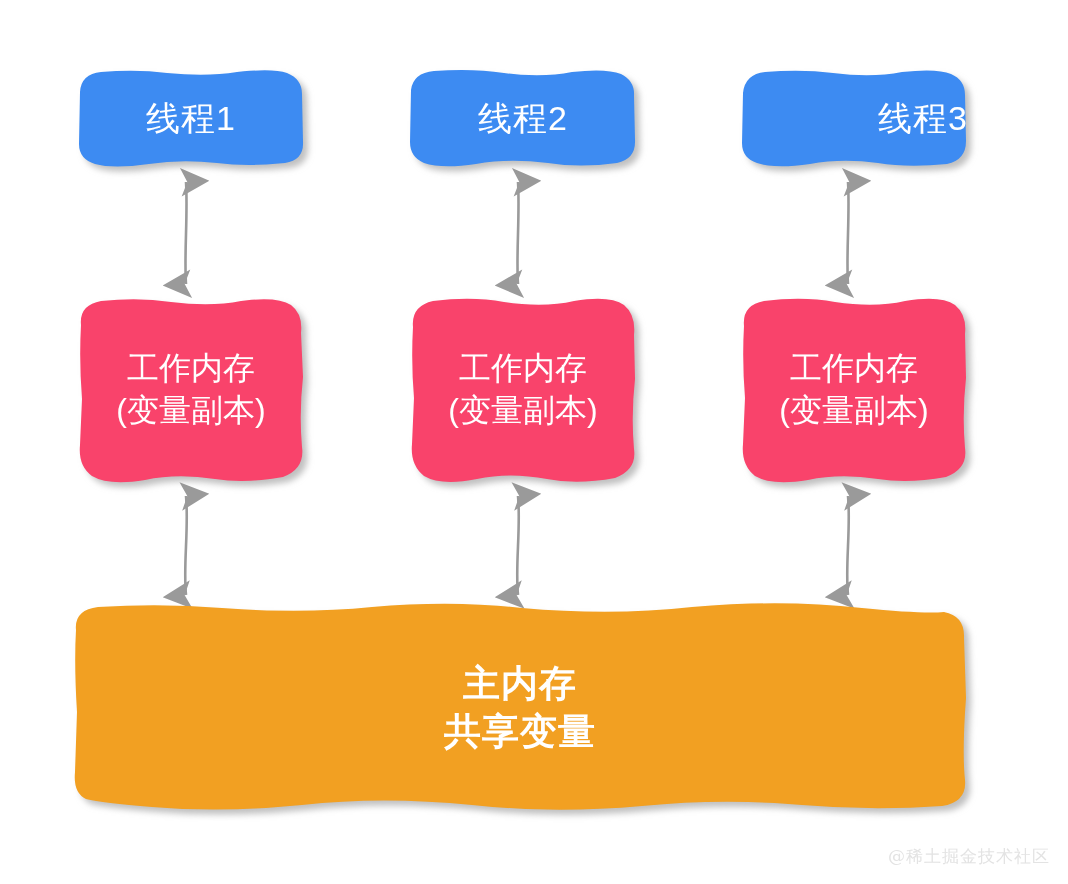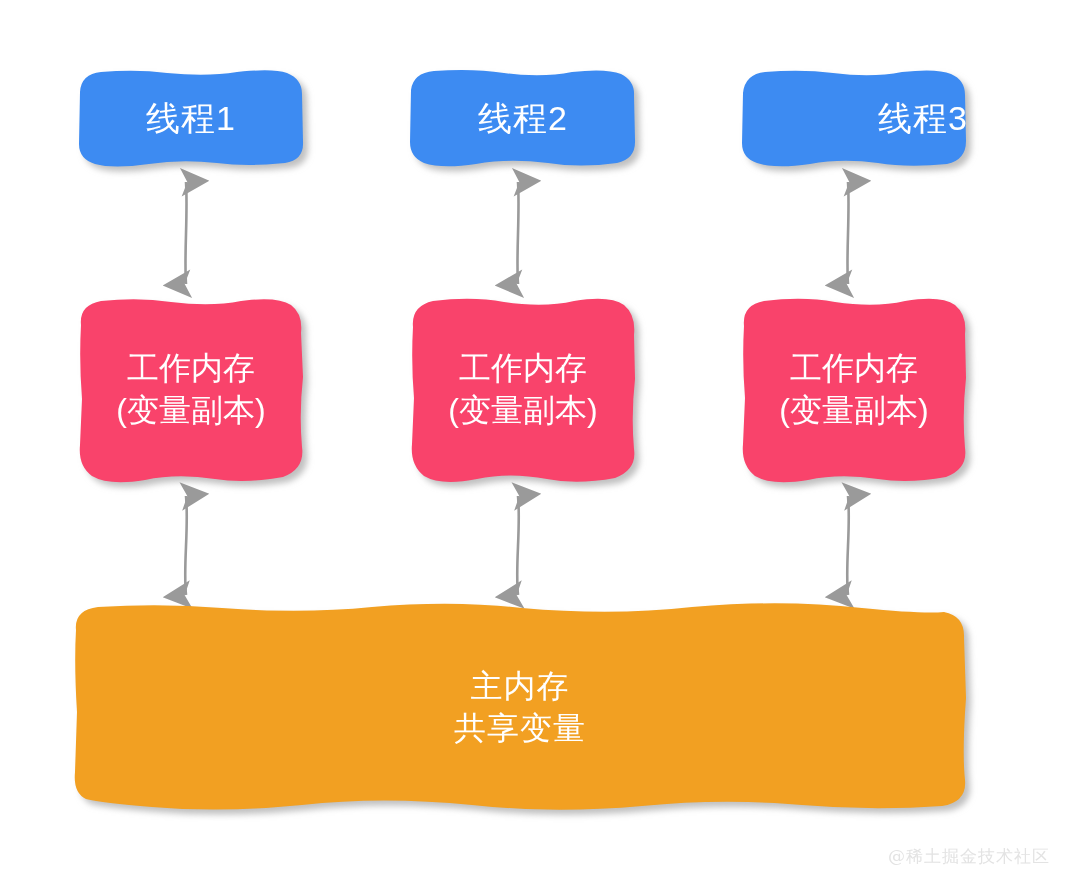--- a/index.html
+++ b/index.html
@@ -48,22 +48,22 @@
   .thread-node {
     font-size: 34px;
     font-weight: 400;
     letter-spacing: 1px;
   }
   .work-node {
     font-size: 32px;
     font-weight: 400;
   }
   .main-node {
-    font-size: 32px;
-    font-weight: normal;
+    font-size: 37px;
+    font-weight: bold;
     letter-spacing: 1px;
   }
 
   
   .arrow {
     position: absolute;
     z-index: 0;
   }
   .arrow svg { display: block; overflow: visible; }
 

